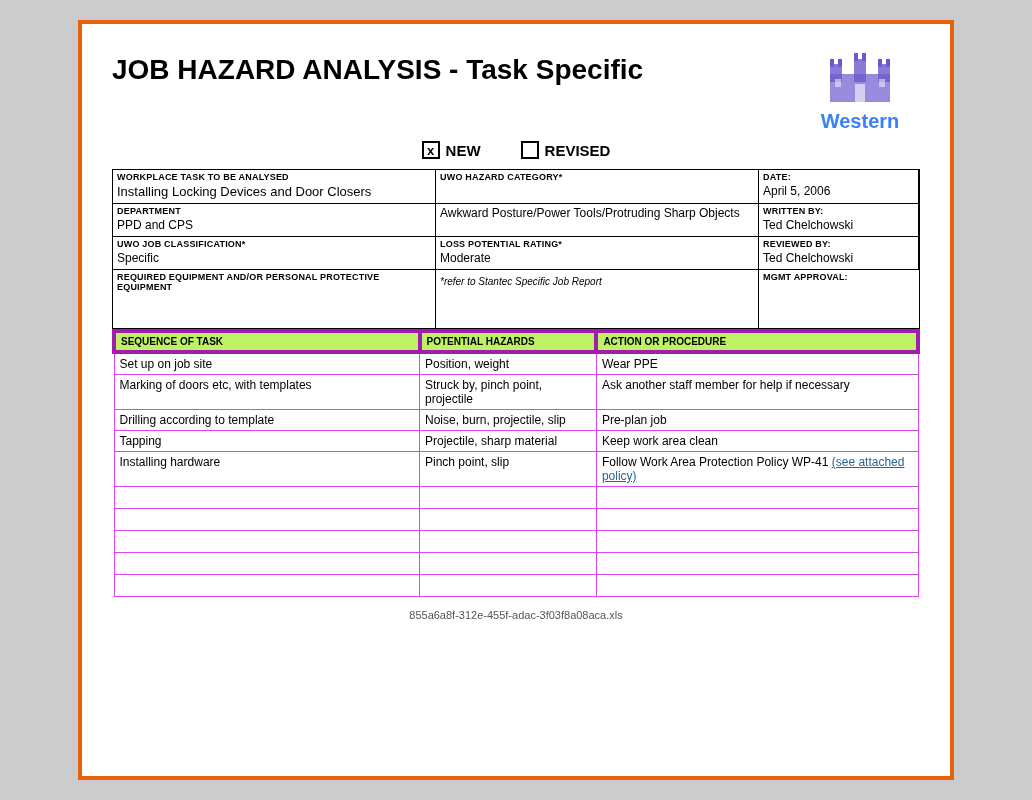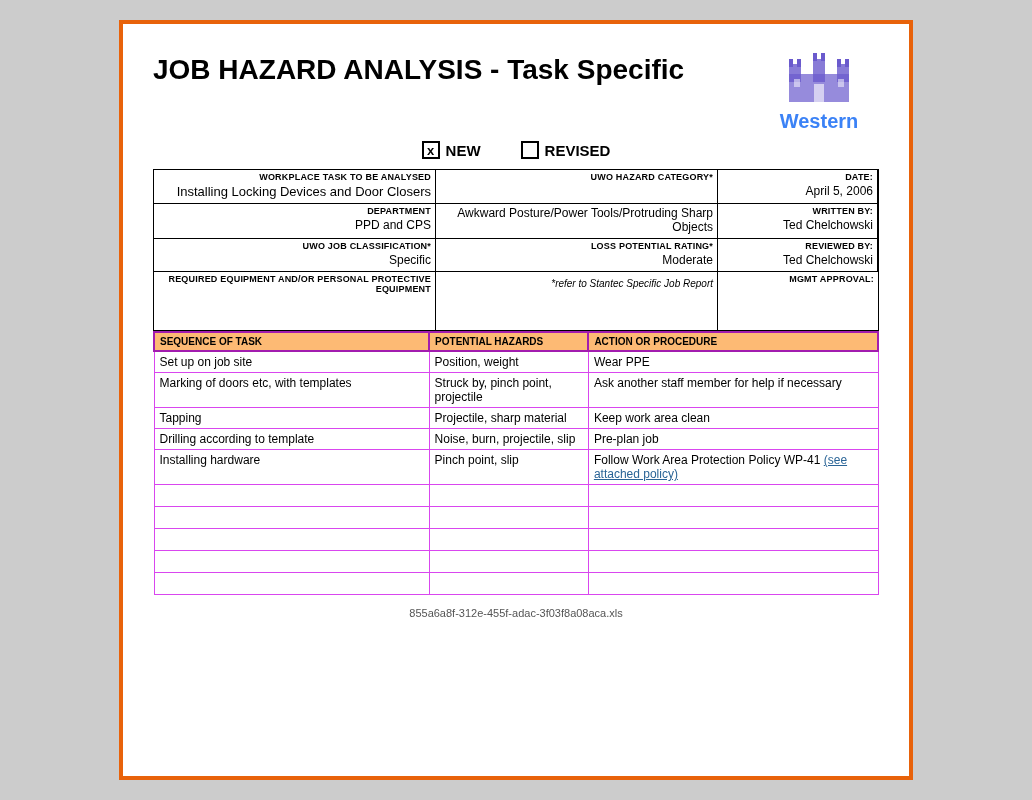--- a/index.html
+++ b/index.html
@@ -6,21 +6,21 @@
     body {
       background: #ccc;
       display: flex;
       justify-content: center;
       align-items: center;
       min-height: 100vh;
       font-family: Arial, sans-serif;
     }
     .page {
       background: #fff;
-      width: 794px;
+      width: 876px;
       min-height: 760px;
       border: 4px solid #e8620a;
       padding: 20px 30px 20px 30px;
       position: relative;
     }
     .header-row {
       display: flex;
       align-items: flex-start;
       justify-content: space-between;
       margin-bottom: 8px;
@@ -74,21 +74,20 @@
     
     .form-section {
       display: grid;
       grid-template-columns: 1fr 1fr 160px;
       border: 1px solid #000;
       border-bottom: none;
     }
     .form-cell {
       border-right: 1px solid #000;
       border-bottom: 1px solid #000;
-      text-align: right;
     }
     .form-cell:last-child {
       border-right: none;
     }
     .cell-label {
       font-size: 9px;
       font-weight: bold;
       color: #000;
       padding: 2px 4px 0 4px;
       text-transform: uppercase;
@@ -103,25 +102,25 @@
     .cell-value.large {
       font-size: 13px;
     }
     
     .task-table {
       width: 100%;
       border-collapse: collapse;
       margin-top: 0;
     }
     .task-table th {
-      background: #fdba74;
+      background: #bef264;
       font-size: 10px;
       font-weight: bold;
       text-transform: uppercase;
-      border: 2px solid #a21caf;
+      border: 4px solid #a21caf;
       padding: 3px 5px;
       text-align: left;
     }
     .task-table td {
       font-size: 12px;
       border: 1px solid #d946ef;
       padding: 3px 5px;
       vertical-align: top;
     }
     .task-table tr td:first-child { width: 38%; }
@@ -249,28 +248,28 @@
           <td>Set up on job site</td>
           <td>Position, weight</td>
           <td>Wear PPE</td>
         </tr>
         <tr>
           <td>Marking of doors etc, with templates</td>
           <td>Struck by, pinch point, projectile</td>
           <td>Ask another staff member for help if necessary</td>
         </tr>
         <tr>
+          <td>Drilling according to template</td>
+          <td>Noise, burn, projectile, slip</td>
+          <td>Pre-plan job</td>
+        </tr>
+        <tr>
           <td>Tapping</td>
           <td>Projectile, sharp material</td>
           <td>Keep work area clean</td>
-        </tr>
-        <tr>
-          <td>Drilling according to template</td>
-          <td>Noise, burn, projectile, slip</td>
-          <td>Pre-plan job</td>
         </tr>
         <tr>
           <td>Installing hardware</td>
           <td>Pinch point, slip</td>
           <td>Follow Work Area Protection Policy WP-41
 <span class="link-text">(see attached policy)</span></td>
         </tr>
         <tr class="empty-row">
           <td></td>
           <td></td>

